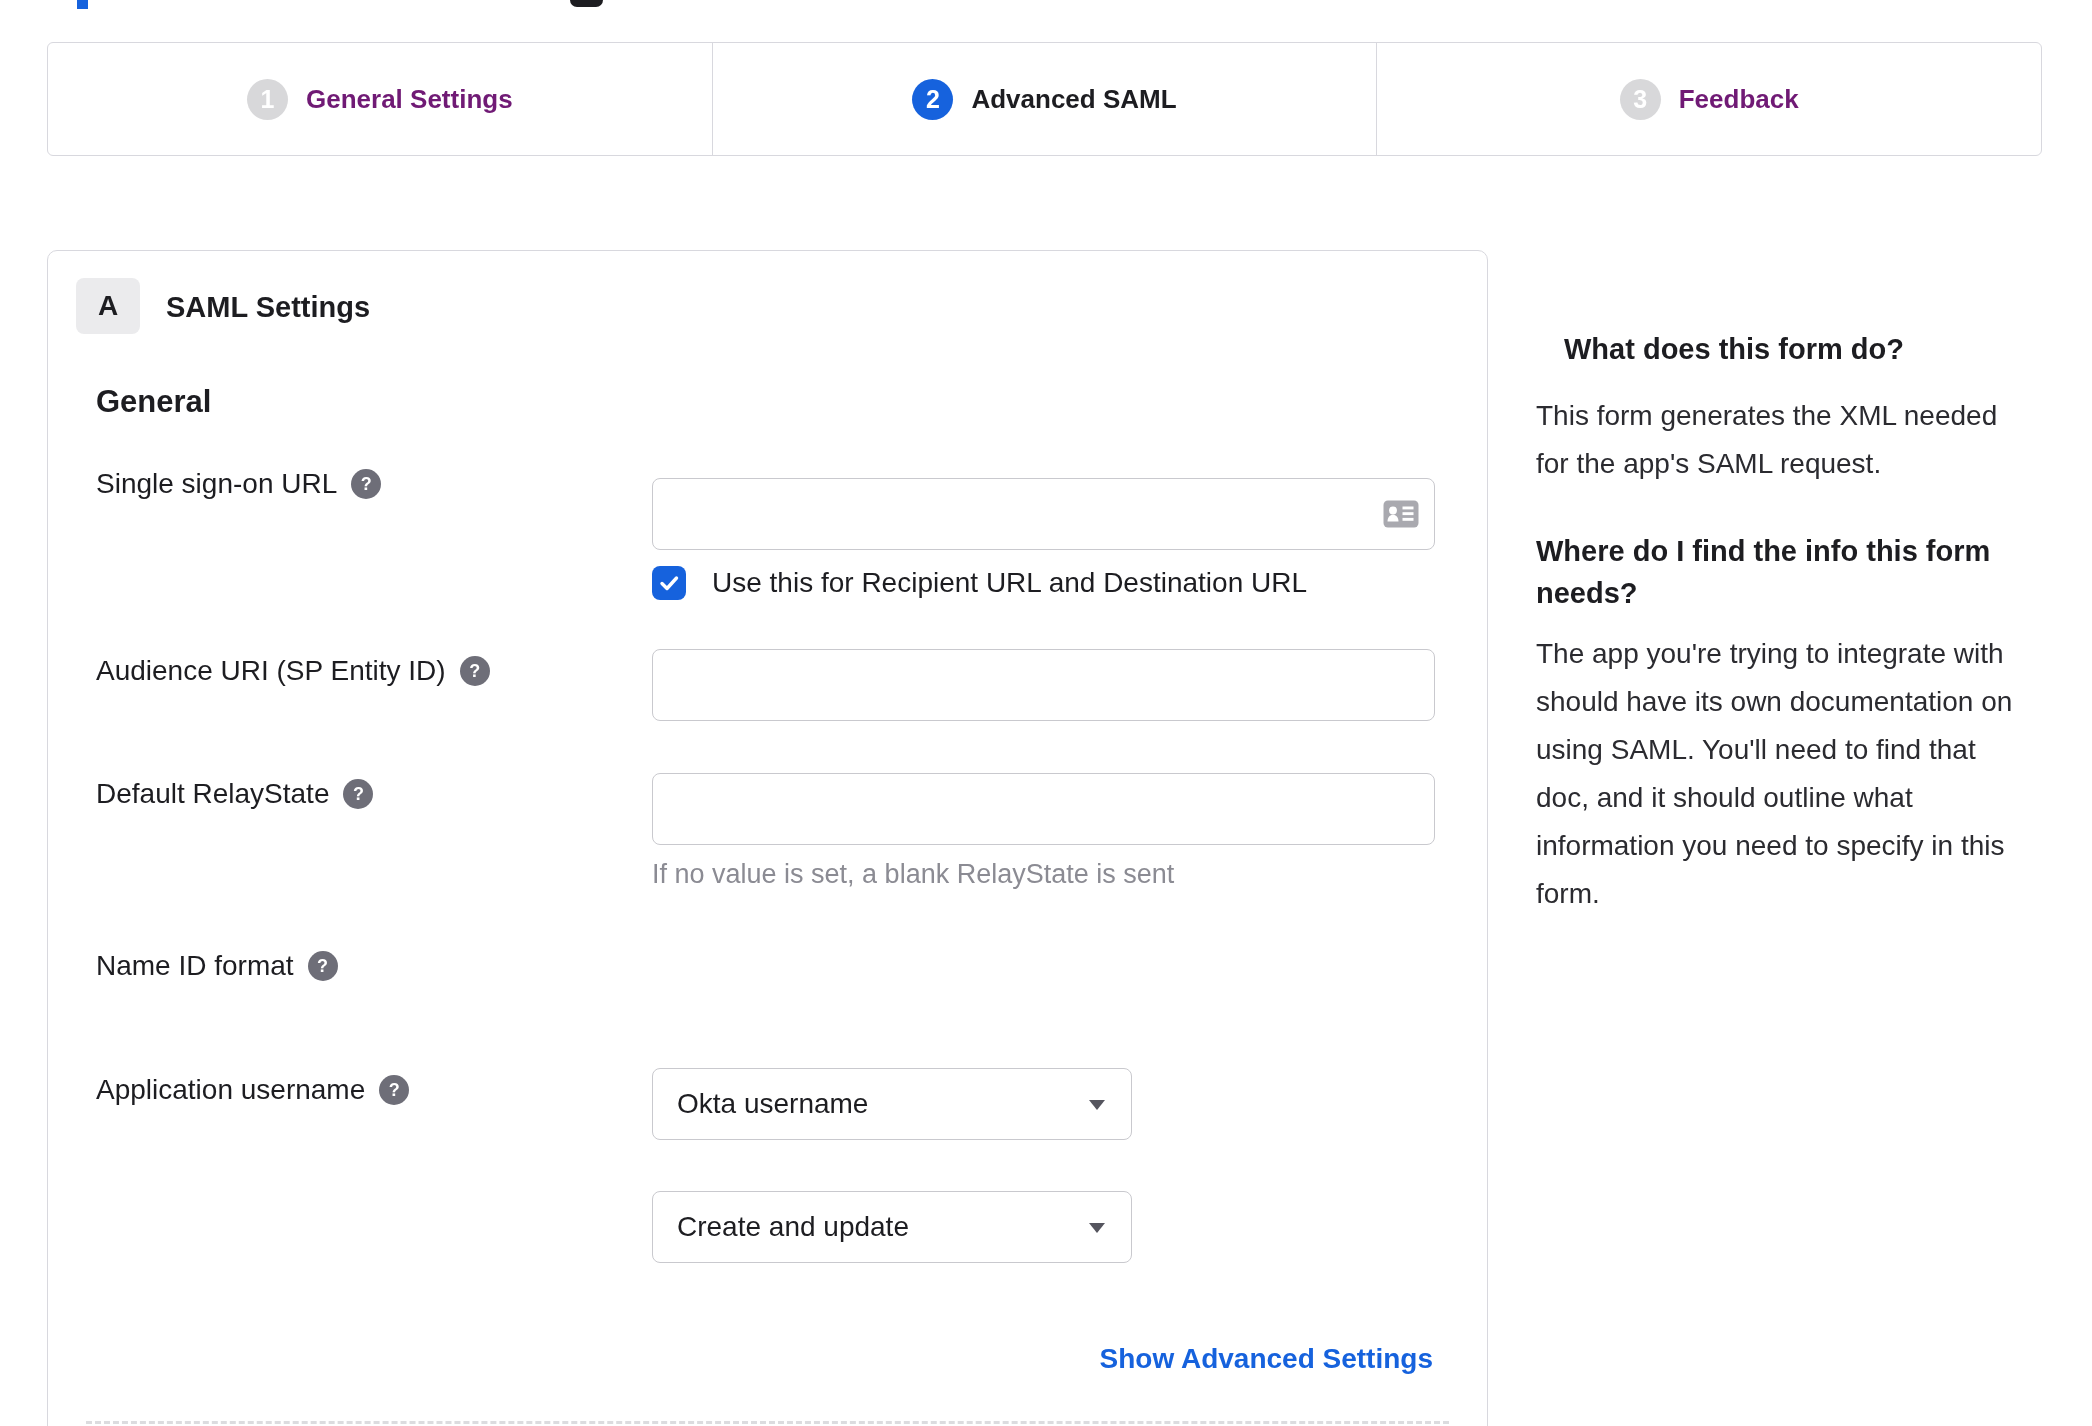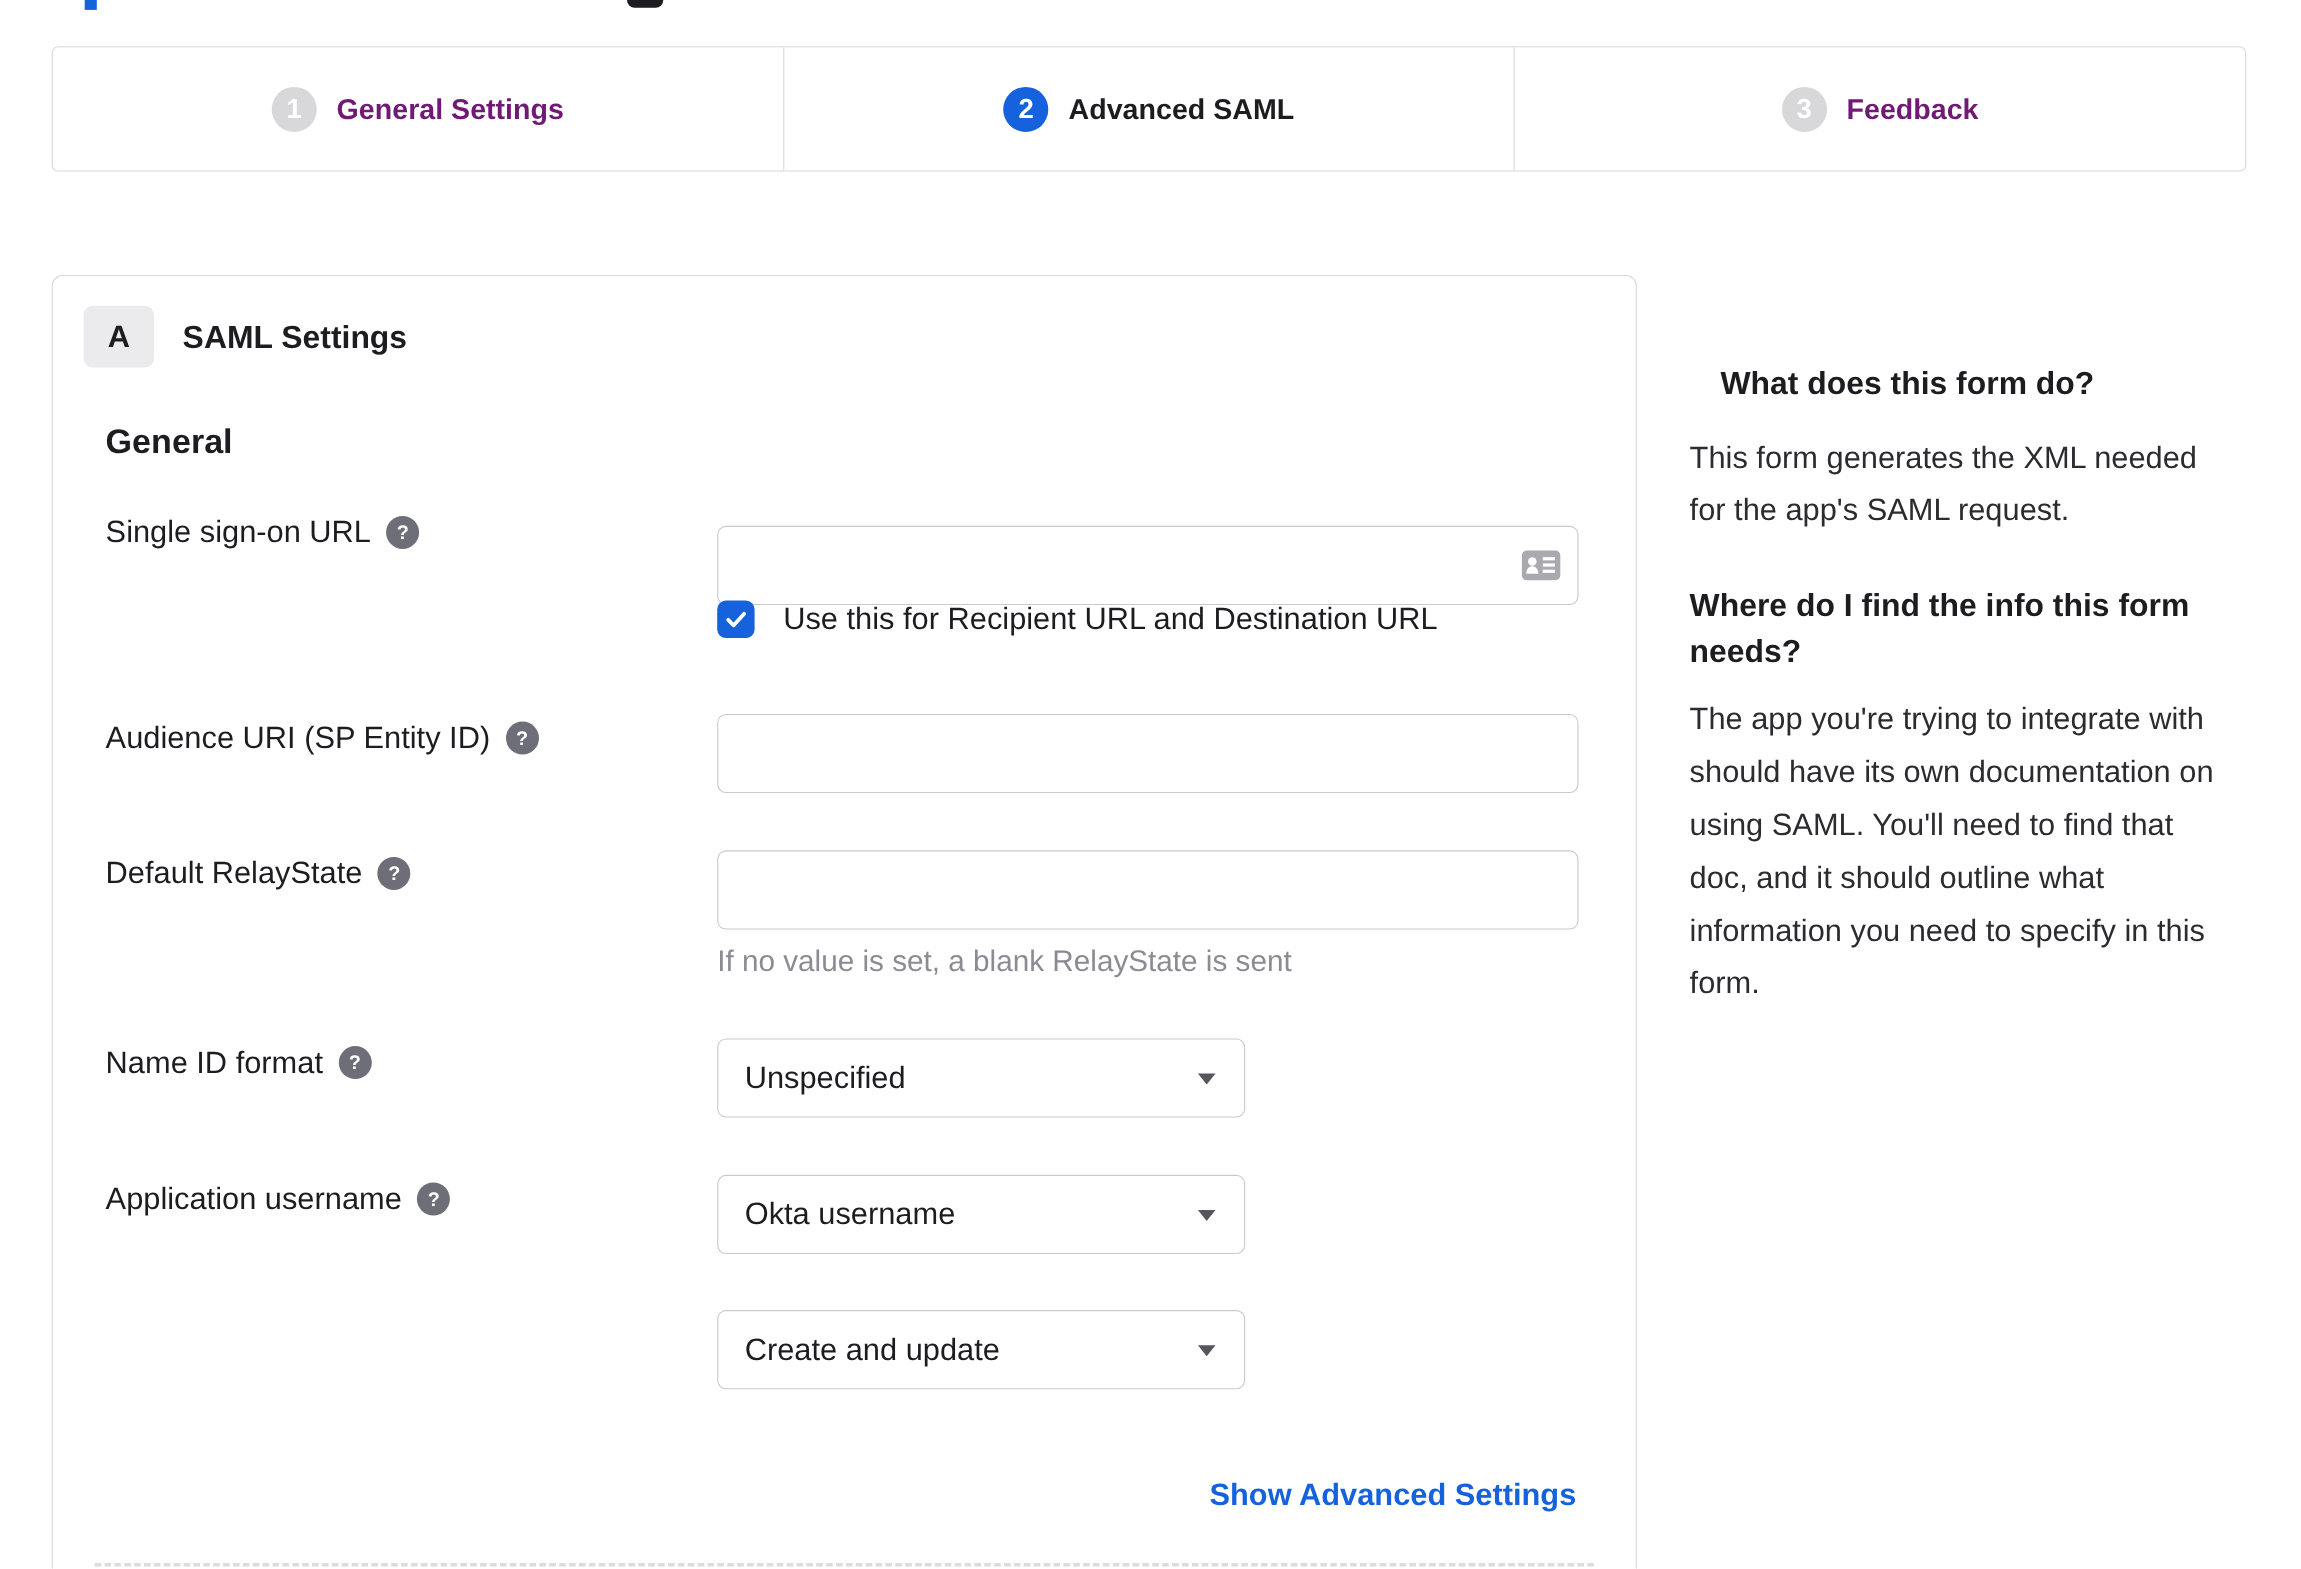--- a/index.html
+++ b/index.html
@@ -56,21 +56,21 @@
   .text-input{
     position:absolute;left:604px;width:783px;height:72px;box-sizing:border-box;
     border:1px solid #c9c9ce;border-radius:8px;background:#fff;
     font-size:28px;padding:0 70px 0 24px;color:#1d1d21;outline:none;
     font-family:"Liberation Sans", sans-serif;
   }
   .input-wrap{position:absolute;left:604px;width:783px;height:72px;}
   .input-wrap .text-input{left:0;top:0;width:100%;}
   .card-icon{position:absolute;right:16px;top:22px;pointer-events:none;}
 
-  .checkbox-row{position:absolute;left:604px;top:295px;display:flex;align-items:center;gap:26px;}
+  .checkbox-row{position:absolute;left:604px;top:315px;display:flex;align-items:center;gap:26px;}
   .checkbox{
     width:34px;height:34px;border-radius:8px;background:#1662dd;
     display:flex;align-items:center;justify-content:center;flex:0 0 auto;cursor:pointer;
   }
   .checkbox-label{font-size:28px;color:#1d1d21;}
 
   .helper-text{position:absolute;left:604px;font-size:27px;color:#8b8b93;}
 
   .select{
     position:absolute;left:604px;width:480px;height:72px;box-sizing:border-box;
@@ -165,24 +165,20 @@
     <div class="field-label" style="top:525px">
       <span>Default RelayState</span>
       <span class="help">?</span>
     </div>
     <input class="text-input" style="top: 522px;" type="text" value="">
     <div class="helper-text" style="top:608px">If no value is set, a blank RelayState is sent</div>
 
     <div class="field-label" style="top:697px">
       <span>Name ID format</span>
       <span class="help">?</span>
-    </div>
-    <div class="select" style="top:693px">
-      <span class="select-value">Unspecified</span>
-      <span class="select-caret"></span>
     </div>
 
     <div class="field-label" style="top:821px">
       <span>Application username</span>
       <span class="help">?</span>
     </div>
     <div class="select" style="top:817px">
       <span class="select-value">Okta username</span>
       <span class="select-caret"></span>
     </div>

